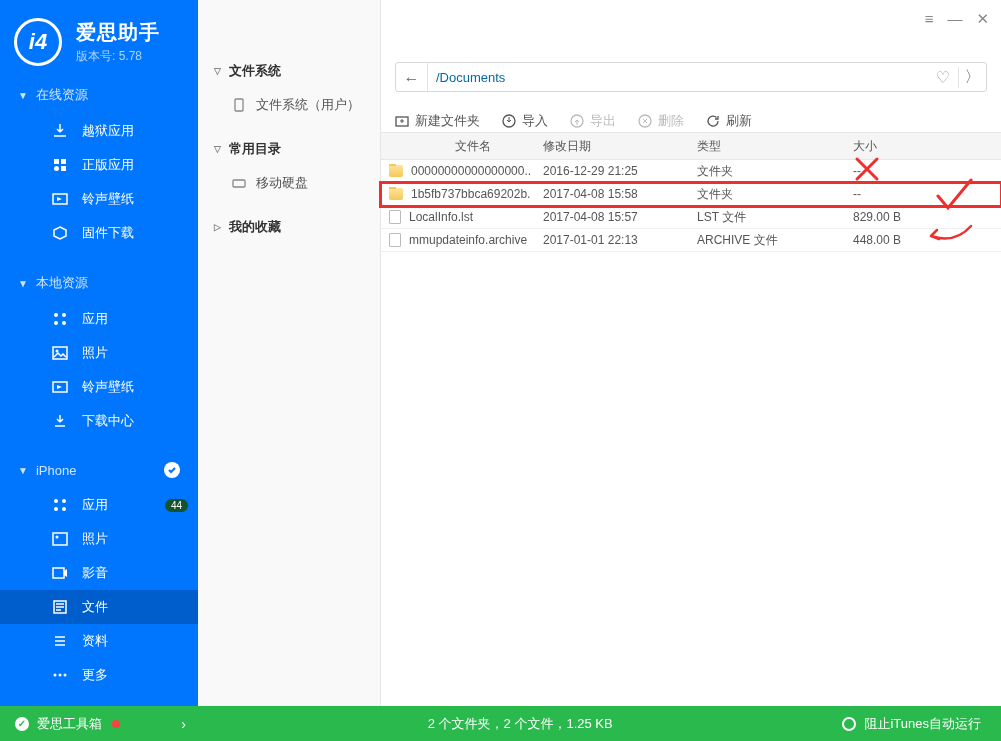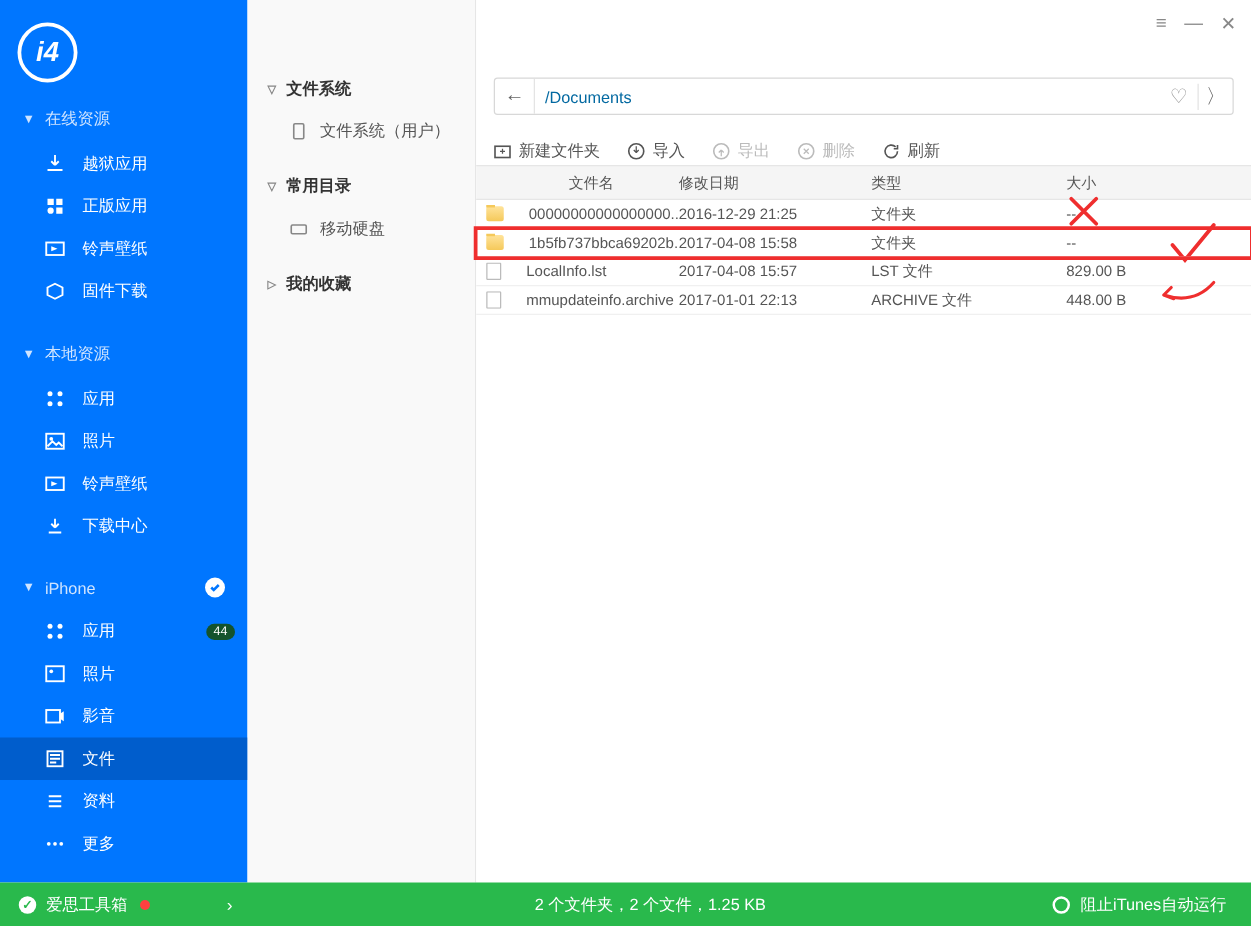--- a/index.html
+++ b/index.html
@@ -11,21 +11,21 @@
 .logo-circle { width: 48px; height: 48px; border: 3px solid #fff; border-radius: 50%; display: flex; align-items: center; justify-content: center; font-size: 22px; font-weight: bold; font-style: italic; }
 .logo-text { margin-left: 14px; }
 .app-name { font-size: 20px; font-weight: bold; letter-spacing: 1px; }
 .app-version { font-size: 12px; color: #abd4ff; margin-top: 2px; }
 
 .side-section-header { display: flex; align-items: center; padding: 10px 18px; font-size: 13px; color: #cfe4ff; cursor: pointer; }
 .side-section-header .chev { margin-right: 8px; font-size: 10px; }
 .side-section-header .check { margin-left: auto; width: 16px; height: 16px; border-radius: 50%; background: #fff; display: flex; align-items: center; justify-content: center; }
 .side-section-header .check svg { width: 10px; height: 10px; }
 
-.side-item { display: flex; align-items: center; padding: 8px 18px 8px 36px; font-size: 13px; color: #fff; cursor: pointer; position: relative; }
+.side-item { display: flex; align-items: center; padding: 8px 18px 8px 52px; font-size: 13px; color: #fff; cursor: pointer; position: relative; }
 .side-item.active { background: #005dcc; }
 .side-item .icon { width: 16px; height: 16px; margin-right: 14px; flex-shrink: 0; }
 .side-item .badge { position: absolute; right: 10px; background: #14532d; color: #fff; border-radius: 9px; font-size: 10px; padding: 1px 6px; }
 
 
 .bottom-bar { position: absolute; left: 0; bottom: 0; width: 1001px; height: 35px; background: #29b94c; color: #fff; display: flex; align-items: center; font-size: 13px; }
 .tools-section { width: 198px; display: flex; align-items: center; padding-left: 15px; height: 100%; }
 .tools-section .dot-green { width: 14px; height: 14px; border-radius: 50%; background: #fff; display: inline-flex; align-items: center; justify-content: center; margin-right: 8px; }
 .tools-section .dot-green::after { content: "✓"; color: #29b94c; font-size: 10px; font-weight: bold; }
 .tools-section .dot-red { width: 8px; height: 8px; border-radius: 50%; background: #ff4040; margin-left: 10px; }
@@ -57,41 +57,45 @@
 .tool-btn.disabled { color: #bbb; }
 .tool-btn .ic { width: 14px; height: 14px; }
 
 .file-table { position: absolute; top: 132px; left: 0; right: 0; }
 .table-header { display: flex; background: #f5f5f5; border-top: 1px solid #e6e6e6; border-bottom: 1px solid #e6e6e6; font-size: 12px; color: #555; height: 28px; align-items: center; }
 .col-name { width: 162px; padding-left: 22px; text-align: center; }
 .col-date { width: 154px; }
 .col-type { width: 156px; }
 .col-size { flex: 1; }
 .table-row { display: flex; height: 23px; align-items: center; font-size: 12px; color: #555; border-bottom: 1px solid #f0f0f0; position: relative; }
-.table-row .col-name { display: flex; align-items: center; gap: 20px; padding-left: 8px; white-space: nowrap; overflow: hidden; }
+.table-row .col-name { display: flex; align-items: center; gap: 8px; padding-left: 8px; white-space: nowrap; overflow: hidden; }
 .folder-ic { width: 14px; height: 12px; background: linear-gradient(#ffe39a,#f5c95a); border-radius: 2px; position: relative; flex-shrink: 0; }
 .folder-ic::before { content: ""; position: absolute; top: -3px; left: 0; width: 7px; height: 4px; background: #f5c95a; border-radius: 1px 1px 0 0; }
 .file-ic { width: 12px; height: 14px; border: 1px solid #bbb; background: #fff; border-radius: 1px; flex-shrink: 0; }
 
 .table-row.highlighted { outline: 3px solid #ef2e2e; outline-offset: -1px; z-index: 2; }
 
 
 .annot { position: absolute; pointer-events: none; }
 .annot-x { left: 472px; top: 155px; width: 28px; height: 28px; }
 .annot-check { right: 28px; top: 176px; width: 40px; height: 40px; }
 .annot-arrow { right: 28px; top: 222px; width: 48px; height: 30px; }
 
 svg { display: block; }
 </style>
 </head>
 <body>
 
 <div class="sidebar-left">
   <div class="logo-area">
     <div class="logo-circle">i4</div>
+    <div class="logo-text">
+      <div class="app-name">爱思助手</div>
+      <div class="app-version">版本号: 5.78</div>
+    </div>
   </div>
 
   <div class="side-section-header">
     <span class="chev">▼</span>
     <span>在线资源</span>
   </div>
   <div class="side-item">
     <svg class="icon" viewBox="0 0 16 16">
         <path fill="#fff" d="M8 1v8m0 0l-3-3m3 3l3-3M2 13h12" stroke="#fff" stroke-width="1.5"></path>
       </svg>

